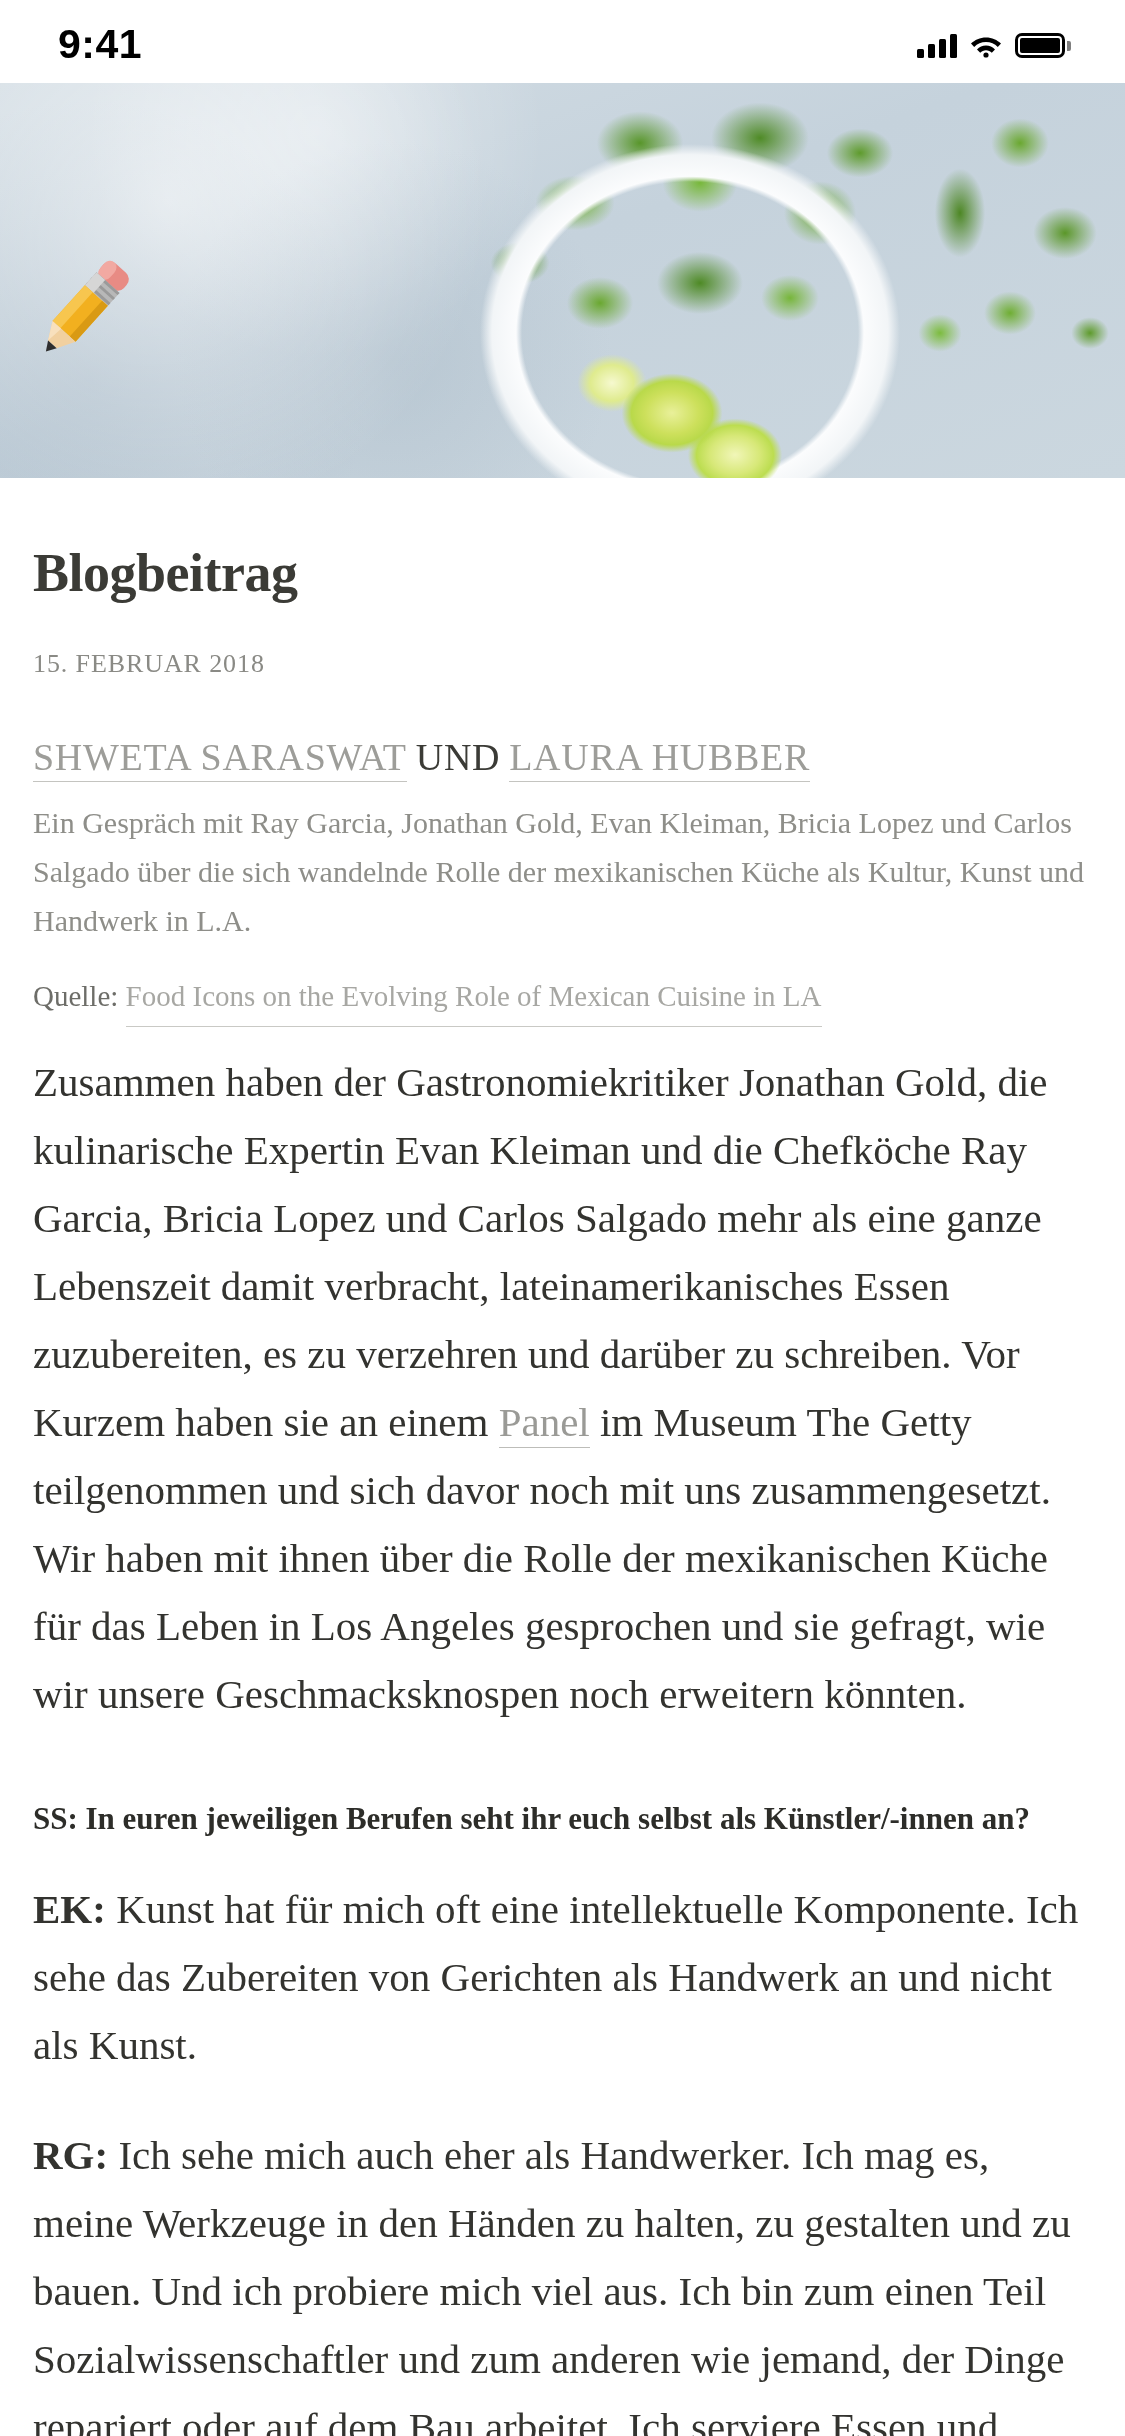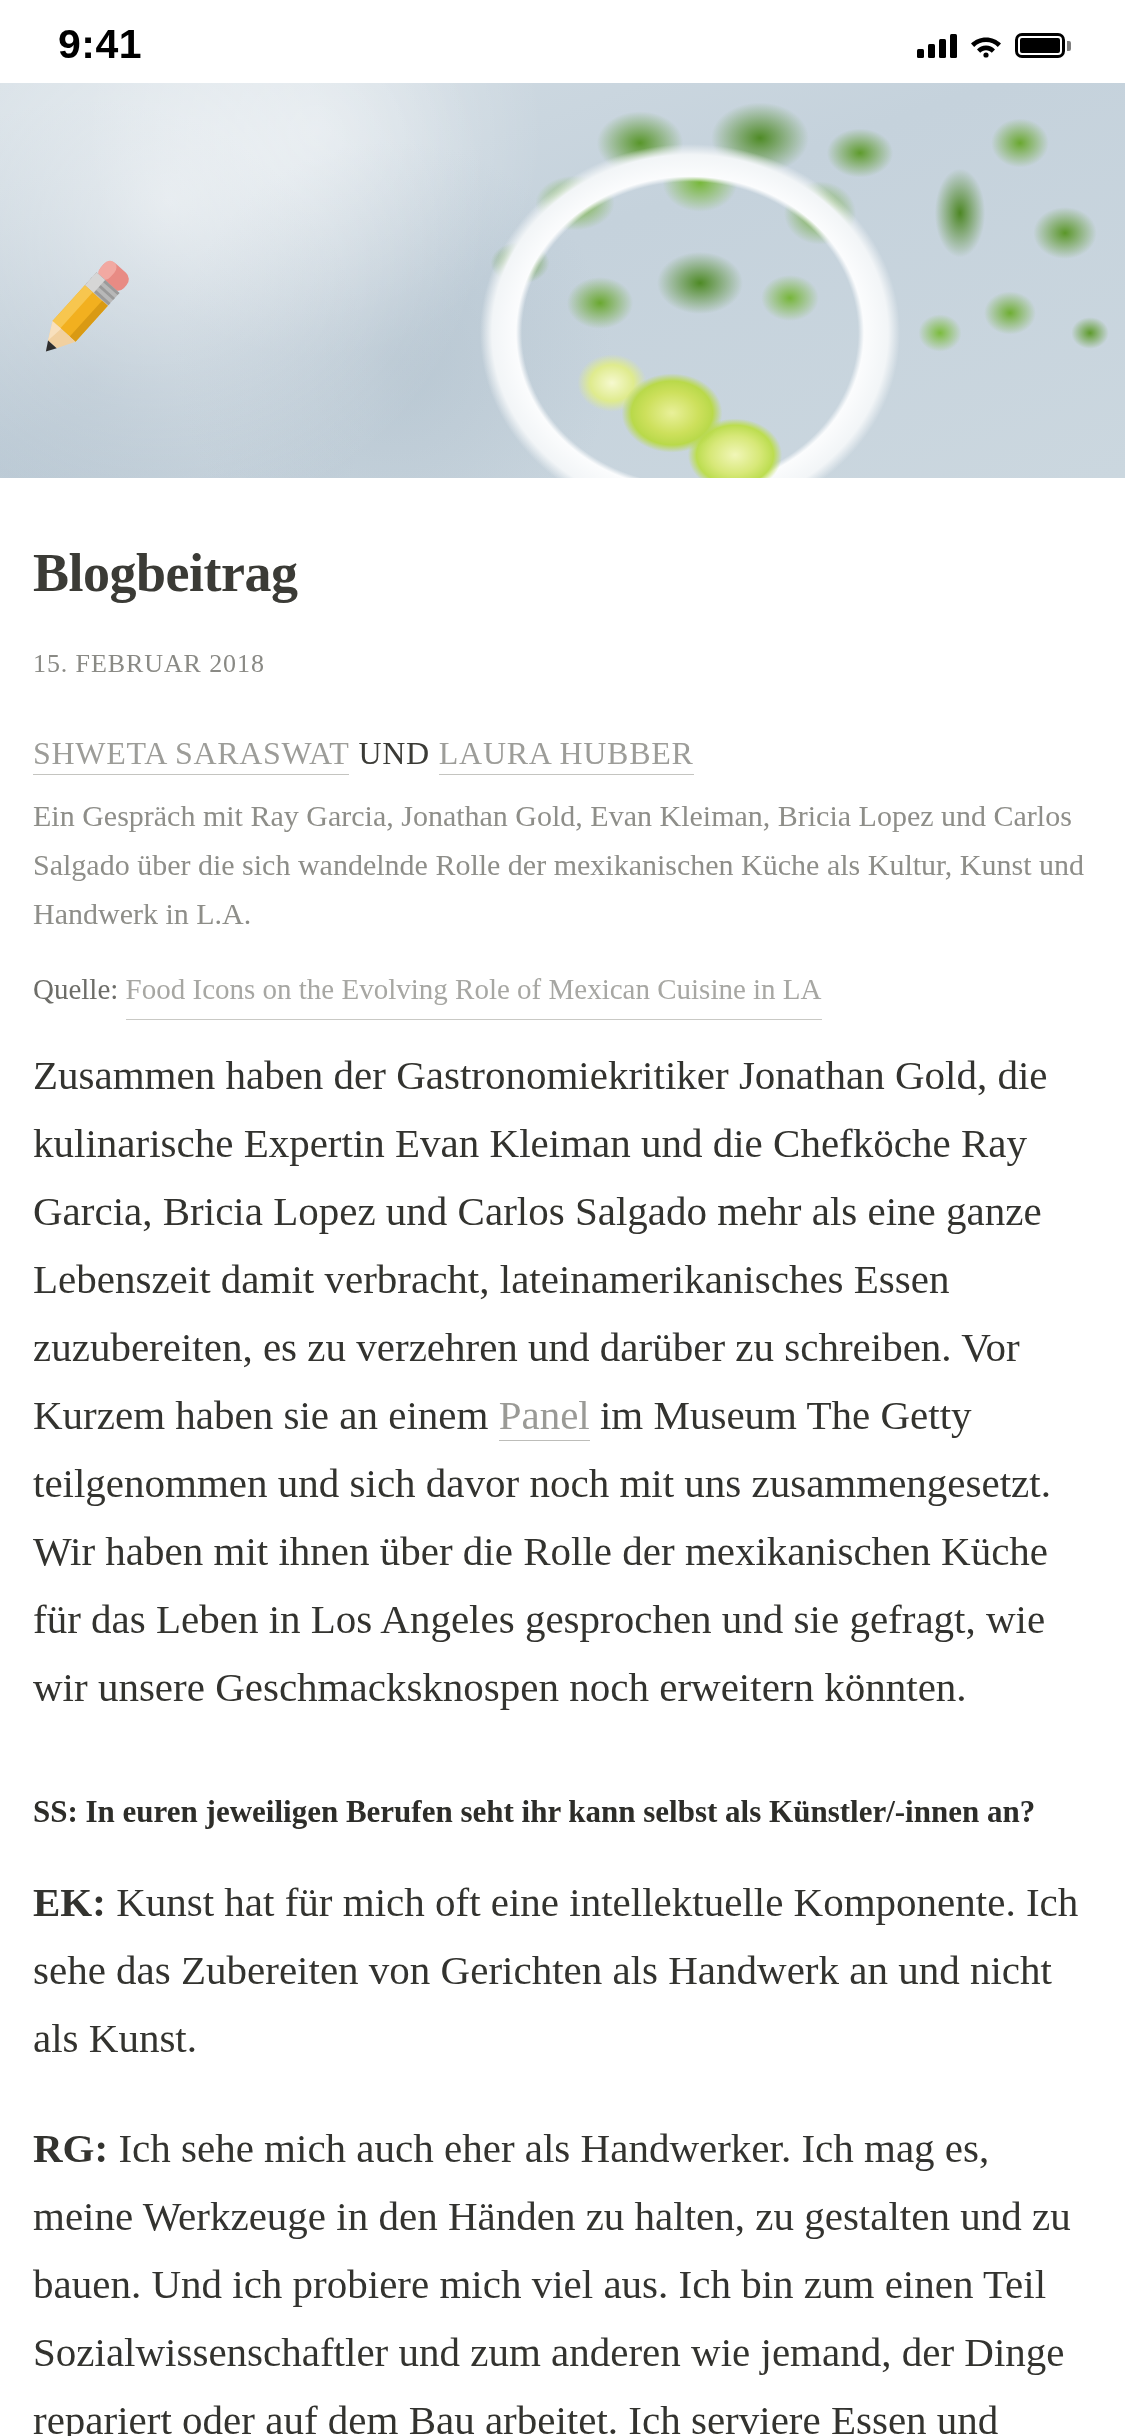--- a/index.html
+++ b/index.html
@@ -136,21 +136,21 @@
     line-height: 1.1;
   }
   .post-date {
     font-size: 26px;
     color: #8a8a85;
     letter-spacing: 0.9px;
     margin-top: 46px;
   }
   .byline {
     margin-top: 56px;
-    font-size: 32px;
+    font-size: 38px;
     letter-spacing: 0.7px;
   }
   .byline .author-link {
     color: #9d9d99;
     border-bottom: 1px solid #c4c4c0;
     padding-bottom: 3px;
     text-decoration: none;
   }
   .byline .conj {
     color: #3b3b36;
@@ -305,21 +305,21 @@
 
   <p class="lead">Ein Gespräch mit Ray Garcia, Jonathan Gold, Evan Kleiman, Bricia Lopez und Carlos Salgado über die sich wandelnde Rolle der mexikanischen Küche als Kultur, Kunst und Handwerk in L.A.</p>
 
   <p class="source-line">
     <span>Quelle:</span>
     <a class="src-link" href="#">Food Icons on the Evolving Role of Mexican Cuisine in LA</a>
   </p>
 
   <p class="body-p"><span>Zusammen haben der Gastronomiekritiker Jonathan Gold, die kulinarische Expertin Evan Kleiman und die Chefköche Ray Garcia, Bricia Lopez und Carlos Salgado mehr als eine ganze Lebenszeit damit verbracht, lateinamerikanisches Essen zuzubereiten, es zu verzehren und darüber zu schreiben. Vor Kurzem haben sie an einem </span><a class="inline-link" href="#">Panel</a><span> im Museum The Getty teilgenommen und sich davor noch mit uns zusammengesetzt. Wir haben mit ihnen über die Rolle der mexikanischen Küche für das Leben in Los Angeles gesprochen und sie gefragt, wie wir unsere Geschmacksknospen noch erweitern könnten.</span></p>
 
-  <p class="q-heading">SS: In euren jeweiligen Berufen seht ihr kann selbst als Künstler/-innen an?</p>
+  <p class="q-heading">SS: In euren jeweiligen Berufen seht ihr euch selbst als Künstler/-innen an?</p>
 
   <p class="body-p"><span class="speaker">EK:</span><span> Kunst hat für mich oft eine intellektuelle Komponente. Ich sehe das Zubereiten von Gerichten als Handwerk an und nicht als Kunst.</span></p>
 
   <p class="body-p"><span class="speaker">RG:</span><span> Ich sehe mich auch eher als Handwerker. Ich mag es, meine Werkzeuge in den Händen zu halten, zu gestalten und zu bauen. Und ich probiere mich viel aus. Ich bin zum einen Teil Sozialwissenschaftler und zum anderen wie jemand, der Dinge repariert oder auf dem Bau arbeitet. Ich serviere Essen und warte auf die Reaktion, um dann zu entscheiden, was funktioniert und was noch verbessert werden kann.</span></p>
 
 </div>
 
 <div class="bottom-figure">
   <div class="bottom-photo"></div>
   <div class="more-button">

